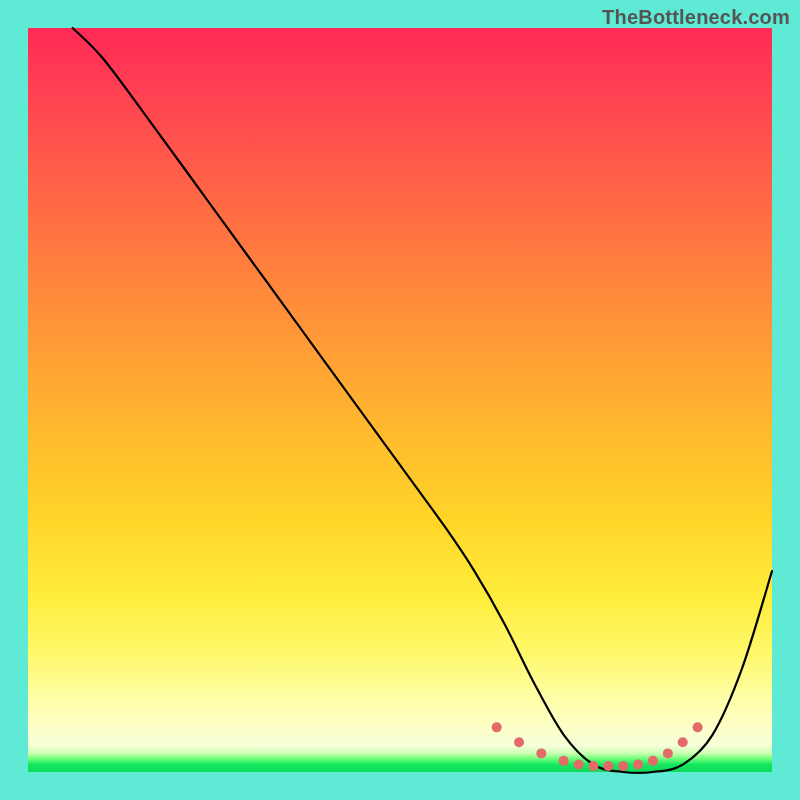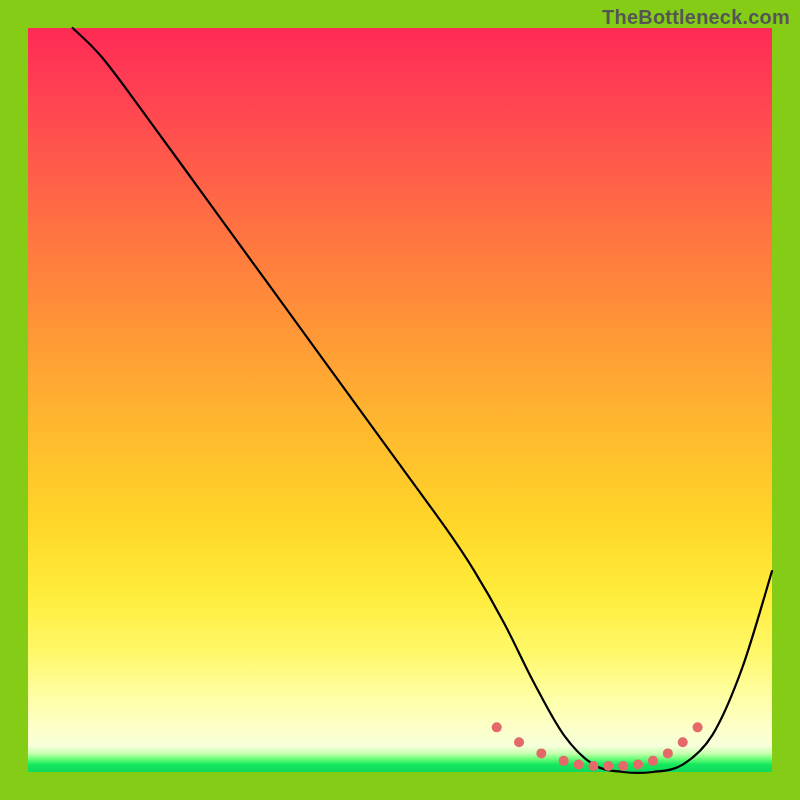--- a/index.html
+++ b/index.html
@@ -8,21 +8,21 @@
     width: 800px;
     height: 800px;
     background: #000;
     overflow: hidden;
     font-family: Arial, Helvetica, sans-serif;
   }
   .wrap {
     position: relative;
     width: 800px;
     height: 800px;
-    background: #84cc16;
+    background: #5eead4;
   }
   .watermark {
     position: absolute;
     top: 6px;
     right: 10px;
     color: #555;
     font-size: 20px;
     font-weight: 600;
     letter-spacing: 0.2px;
     user-select: none;

